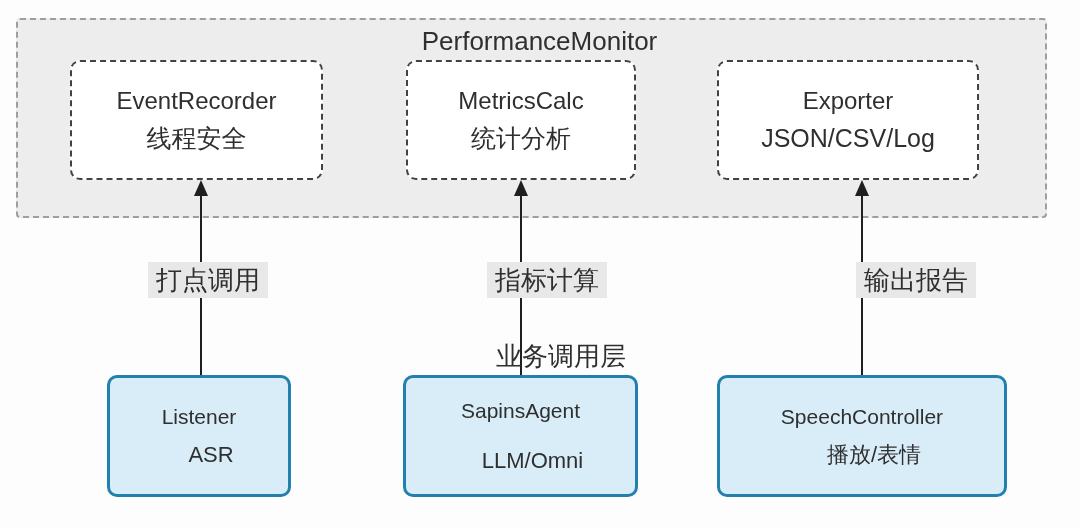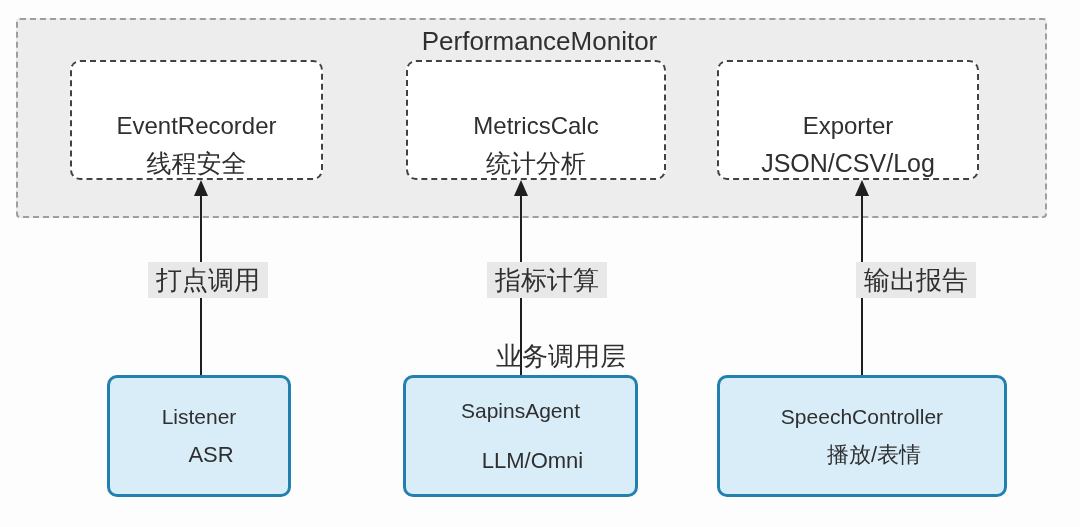--- a/index.html
+++ b/index.html
@@ -16,27 +16,27 @@
     box-sizing:border-box;
   }
   .monitor-title {
     position:absolute; left:16px; right:0; top:6px;
     text-align:center; font-size:26px; line-height:30px; color:#2f2f2f;
   }
   
   .module {
     position:absolute; background:#ffffff;
     border:2px dashed #424242; border-radius:10px; box-sizing:border-box;
-    display:flex; flex-direction:column; align-items:center; justify-content:flex-end;
+    display:flex; flex-direction:column; align-items:center; justify-content:center;
     gap:9px; z-index:2;
   }
   .module-name { font-size:24px; line-height:28px; }
   .module-desc { font-size:25px; line-height:29px; }
   .m1 { left:70px;  top:60px; width:253px; height:120px; }
-  .m2 { left:406px; top:60px; width:260px; height:120px; }
+  .m2 { left:406px; top:60px; width:230px; height:120px; }
   .m3 { left:717px; top:60px; width:262px; height:120px; }
   
   .arrow-line {
     position:absolute; width:2px; top:194px; height:181px;
     background:#1f1f1f; z-index:1;
   }
   .arrow-head {
     position:absolute; width:0; height:0; top:180px;
     border-left:7px solid transparent; border-right:7px solid transparent;
     border-bottom:16px solid #1f1f1f; z-index:2;

